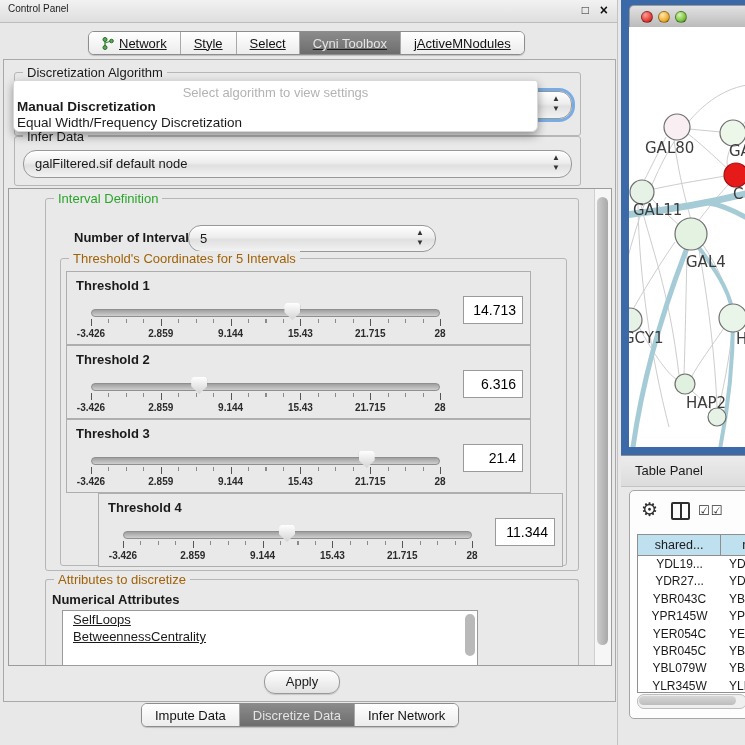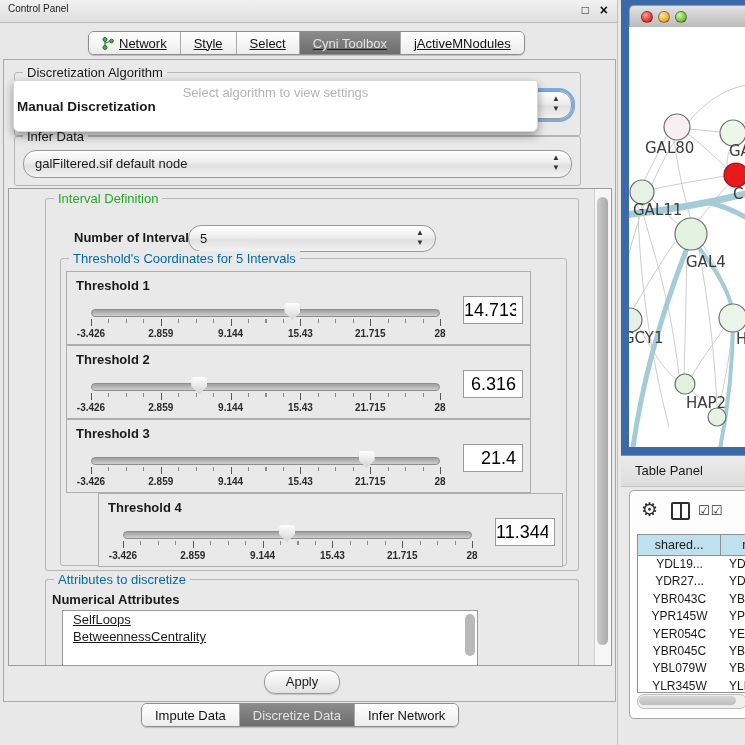--- a/index.html
+++ b/index.html
@@ -21,21 +21,21 @@
   .seg .tab{display:flex;align-items:center;gap:5px;padding:0 13px;height:22px;font-size:13px;
             background:linear-gradient(#ffffff,#ececec);border-left:1px solid #a8a8a8;color:#111;cursor:default;white-space:nowrap;}
   .seg .tab:first-child{border-left:none;}
   .seg .tab.sel{background:linear-gradient(#8b8b8b,#6d6d6d);color:#e4e4e4;}
 
   .content-panel{left:3px;top:59px;width:611px;height:641px;border:1px solid #a9a9a9;background:#e9e9e9;}
 
   .groupbox{position:absolute;border:1px solid #b6b6b6;border-radius:3px;}
   .grouplabel{position:absolute;top:-8px;left:8px;background:#e9e9e9;padding:0 4px;font-size:13px;line-height:15px;}
   .g-green{color:#2aa52a;}
-  .g-blue{color:#0369a1;}
+  .g-blue{color:#a16207;}
 
   
   .combo{position:absolute;border:1px solid #989898;border-radius:13px;
          background:linear-gradient(#ffffff,#ededed 45%,#e0e0e0 55%,#f2f2f2);
          font-size:13px;box-shadow:inset 0 1px 0 #fff;}
   .combo .cval{position:absolute;left:11px;top:5px;white-space:nowrap;overflow:hidden;max-width:88%;}
   .combo .stepper{position:absolute;right:9px;top:2px;width:12px;text-align:center;line-height:10px;
                   font-size:8px;color:#333;}
   .combo.focused{box-shadow:0 0 0 3px rgba(92,156,226,.8), inset 0 1px 0 #fff;}
 
@@ -65,21 +65,21 @@
          clip-path:polygon(12% 0,88% 0,100% 15%,100% 55%,50% 100%,0 55%,0 15%);
          filter:drop-shadow(0 0 1px #777);}
   .ticks-major{position:absolute;left:0;width:100%;top:17px;height:7px;
          background-image:repeating-linear-gradient(to right,#555 0 1px,transparent 1px 20%);
          border-right:1px solid #555;}
   .ticks-minor{position:absolute;left:0;width:100%;top:17px;height:4px;
          background-image:repeating-linear-gradient(to right,#8a8a8a 0 1px,transparent 1px 5%);}
   .ticklabels{position:absolute;left:0;width:100%;top:26px;height:12px;}
   .ticklabels span{position:absolute;transform:translateX(-50%);font-size:10px;font-weight:bold;color:#2b2b2b;white-space:nowrap;}
   .th-value{position:absolute;left:396px;top:24px;width:52px;height:26px;border:1px solid #9a9a9a;background:#fff;
-            font-size:18px;font-family:inherit;text-align:right;padding:0 6px 0 0;}
+            font-size:14px;font-family:inherit;text-align:right;padding:0 6px 0 0;}
 
   
   .attr-list{position:absolute;background:#fff;border:1px solid #9a9a9a;overflow:hidden;}
   .attr-list .item{font-size:13px;line-height:17px;padding-left:10px;white-space:nowrap;text-decoration:underline;}
   .list-vthumb{position:absolute;right:2px;top:3px;width:10px;height:42px;border-radius:5px;background:#b9b9b9;}
 
   .pushbtn{position:absolute;border:1px solid #999;border-radius:11px;background:linear-gradient(#ffffff,#e2e2e2);
            font-size:13px;text-align:center;line-height:21px;box-shadow:0 1px 1px rgba(0,0,0,.15);}
 
   
@@ -175,20 +175,21 @@
           <span class="stepper">
             <span>▲</span><br><span>▼</span>
           </span>
         </div>
       </div>
     </div>
 
     <div class="abs popup">
       <div class="ph">Select algorithm to view settings</div>
       <div class="opt b" style="top:18px;">Manual Discretization</div>
+      <div class="opt" style="top:34px;">Equal Width/Frequency Discretization</div>
     </div>
 
     <div class="abs scrollpanel">
 
       <div class="groupbox" style="left:36px;top:9px;width:532px;height:371px;">
         <span class="grouplabel g-green">Interval Definition</span>
 
         <div class="abs boldlabel" style="left:28px;top:31px;">Number of Intervals</div>
         <div class="combo" style="left:142px;top:26px;width:246px;height:25px;">
           <span class="cval">5</span>

